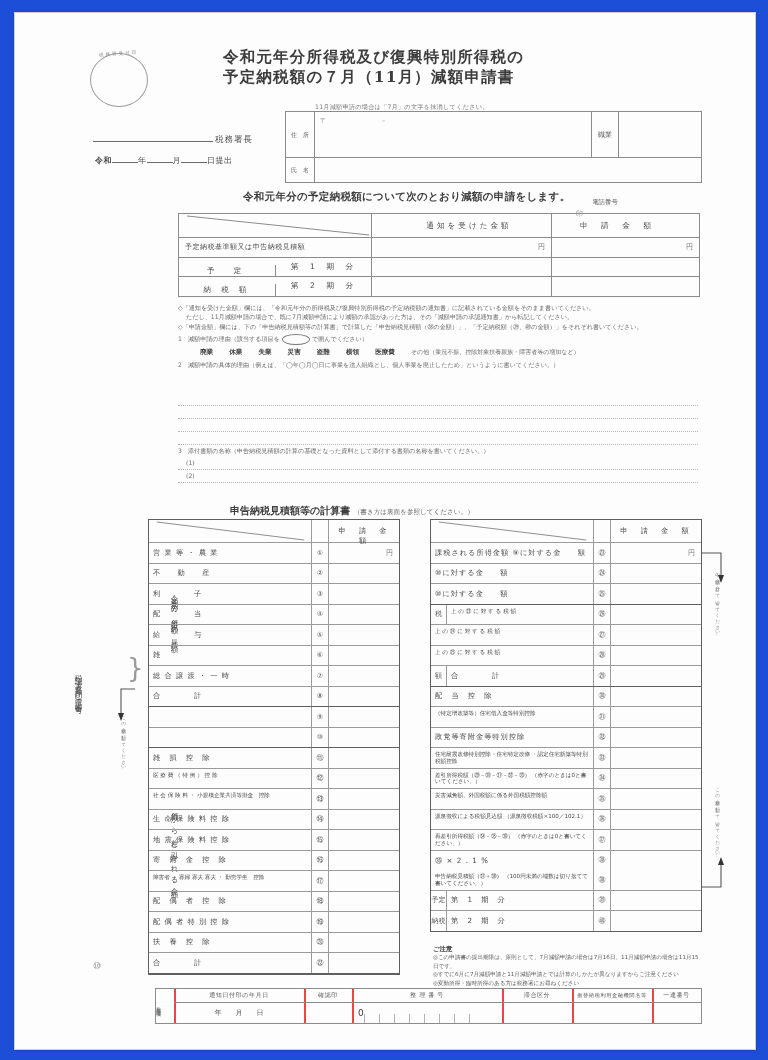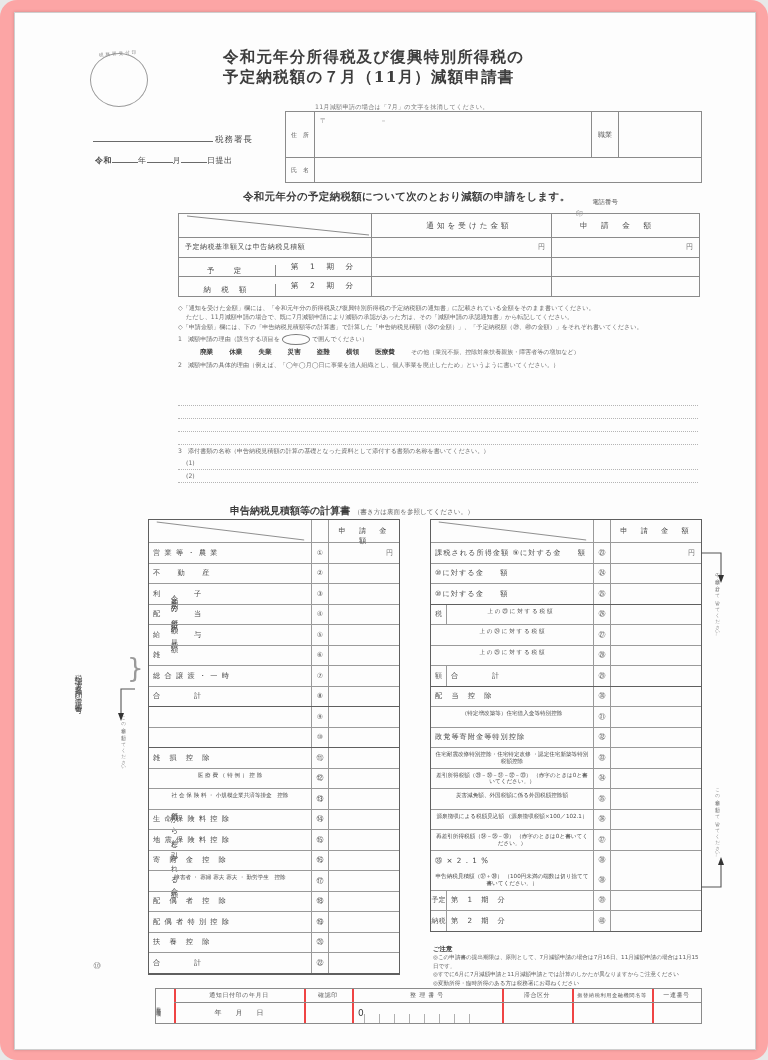--- a/index.html
+++ b/index.html
@@ -1,17 +1,17 @@
 <!DOCTYPE html>
 <html><head>
 <meta charset="utf-8">
 <style>
   html,body{margin:0;padding:0;background:#e8e8e8;}
   body{font-family:"DejaVu Sans","Liberation Sans",sans-serif;}
-  .page{position:relative;width:768px;height:1060px;background:#fca5a5;overflow:hidden;border-radius:17px;}
+  .page{position:relative;width:768px;height:1060px;background:#1d4ed8;overflow:hidden;}
   .sheet{position:absolute;left:14px;top:12px;width:740px;height:1036px;background:#fdfdfd;
          border:1px solid #cfcfcf;box-shadow:0 0 3px rgba(0,0,0,.18);}
   
   .stamp{position:absolute;left:75px;top:40px;width:56px;height:52px;border:1.2px solid #9a9a9a;
          border-radius:50%;}
   .stamp-txt{position:absolute;left:78px;top:38px;width:52px;height:18px;font-size:4.6px;color:#8b8b8b;
          text-align:center;letter-spacing:2px;transform:rotate(-4deg);}
   .title{position:absolute;left:208px;top:34px;width:400px;color:#3d3d3d;
          font-family:"DejaVu Serif","Liberation Serif",serif;font-weight:bold;}
   .title .l1{font-size:15.5px;letter-spacing:1.2px;line-height:20px;}
@@ -69,21 +69,21 @@
   .calc-title{position:absolute;left:215px;top:491px;font-size:10px;font-weight:bold;color:#3d3d3d;
         font-family:"DejaVu Serif","Liberation Serif",serif;}
   .calc-title small{font-size:6.6px;font-weight:normal;color:#6a6a6a;}
   .ltable{position:absolute;left:133px;top:506px;width:250px;border:1.4px solid #5f5f5f;}
   .rtable{position:absolute;left:415px;top:506px;width:270px;border:1.4px solid #5f5f5f;}
   .trow{display:flex;border-bottom:1px solid #9a9a9a;height:19.5px;font-size:7.2px;color:#4a4a4a;}
   .trow:last-child{border-bottom:none;}
   .trow.h{height:22px;}
   .trow.thick{border-bottom:1.6px solid #5f5f5f;}
   .tl{width:163px;display:flex;align-items:center;justify-content:space-between;padding:0 4px;
-      border-right:1px solid #9a9a9a;letter-spacing:1px;box-sizing:border-box;text-align:center;}
+      border-right:1px solid #9a9a9a;letter-spacing:1px;box-sizing:border-box;}
   .tl.sp{letter-spacing:0;font-size:5.6px;line-height:6.5px;display:block;padding-top:3px;}
   .num{width:17px;display:flex;align-items:center;justify-content:center;border-right:1px solid #9a9a9a;
        font-size:7px;color:#5a5a5a;box-sizing:border-box;}
   .val{flex:1;position:relative;}
   .val .v{position:absolute;right:8px;top:3px;font-size:10px;font-weight:bold;color:#2e2e2e;letter-spacing:2px;}
   .rtable .tl{width:163px;}
   .rtable .num{width:17px;}
   .grpv{width:16px;border-right:1px solid #9a9a9a;display:flex;align-items:center;justify-content:center;
         font-size:7px;color:#5a5a5a;box-sizing:border-box;}
   

